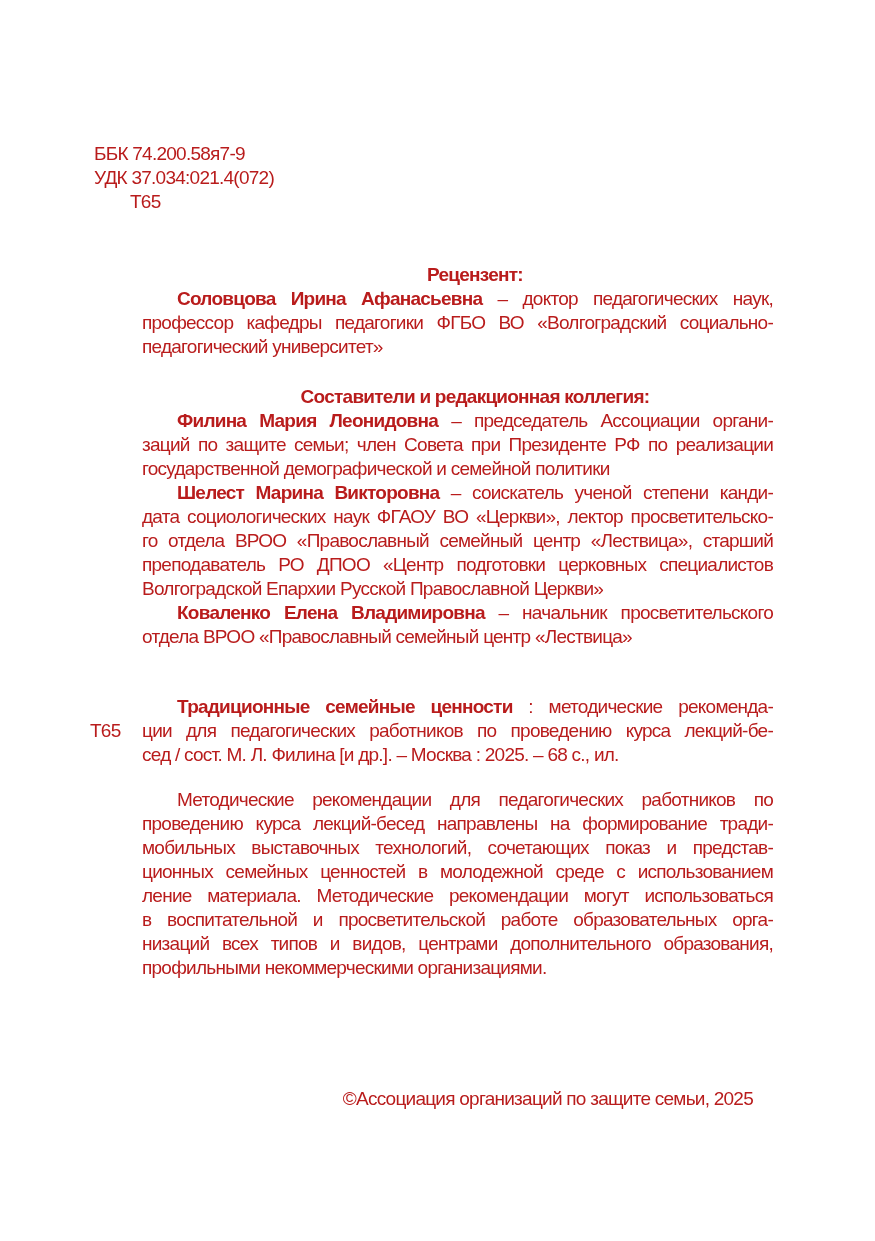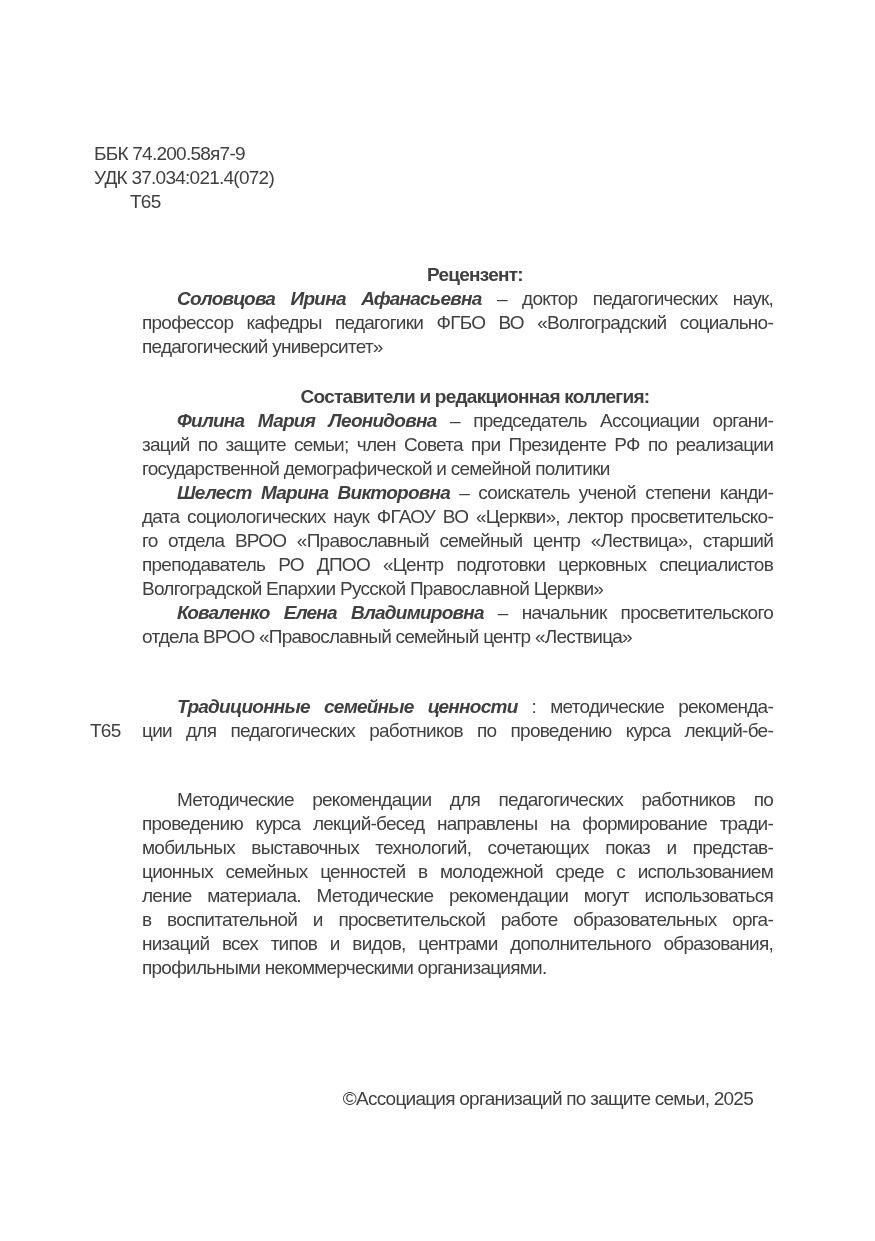--- a/index.html
+++ b/index.html
@@ -4,21 +4,21 @@
 <style>
   html, body { margin: 0; padding: 0; }
   body { background: #ffffff; }
 
   .page {
     position: relative;
     width: 875px;
     height: 1241px;
     background: #ffffff;
     font-family: "Liberation Sans", "DejaVu Sans", sans-serif;
-    color: #404040;
+    color: #b91c1c;
     letter-spacing: -0.75px;
     overflow: hidden;
   }
 
   
   .codes {
     position: absolute;
     left: 94px;
     top: 142px;
     font-size: 19px;
@@ -36,21 +36,21 @@
   }
   .reviewer  { top: 263px; }
   .compilers { top: 385px; }
   .citation  { top: 695px; }
   .abstract  { top: 788px; }
 
   .line { height: 24px; white-space: normal; }
   .line.just { text-align: justify; text-align-last: justify; }
   .line.indent { text-indent: 35px; text-align: center; }
   .heading { font-weight: bold; }
-  .b { font-weight: bold; font-style: italic; }
+  .b { font-weight: bold; }
 
   
   .cit-label {
     position: absolute;
     left: -52px;
     top: 24px;
     font-size: 19px;
     line-height: 24px;
   }
 
@@ -97,20 +97,21 @@
         <div class="line indent just"><span class="b">Коваленко Елена Владимировна</span> – начальник просветительского</div>
         <div class="line">отдела ВРОО «Православный семейный центр «Лествица»</div>
       </div>
   </section>
 
   <section class="block citation">
     <div class="cit-label">Т65</div>
     <div class="cit-text">
         <div class="line indent just"><span class="b">Традиционные семейные ценности</span> : методические рекоменда-</div>
         <div class="line just">ции для педагогических работников по проведению курса лекций-бе-</div>
+        <div class="line">сед / сост. М. Л. Филина [и др.]. – Москва : 2025. – 68 с., ил.</div>
       </div>
   </section>
 
   <section class="block abstract">
     <div>
         <div class="line indent just">Методические рекомендации для педагогических работников по</div>
         <div class="line just">проведению курса лекций-бесед направлены на формирование тради-</div>
         <div class="line just">мобильных выставочных технологий, сочетающих показ и представ-</div>
         <div class="line just">ционных семейных ценностей в молодежной среде с использованием</div>
         <div class="line just">ление материала. Методические рекомендации могут использоваться</div>

